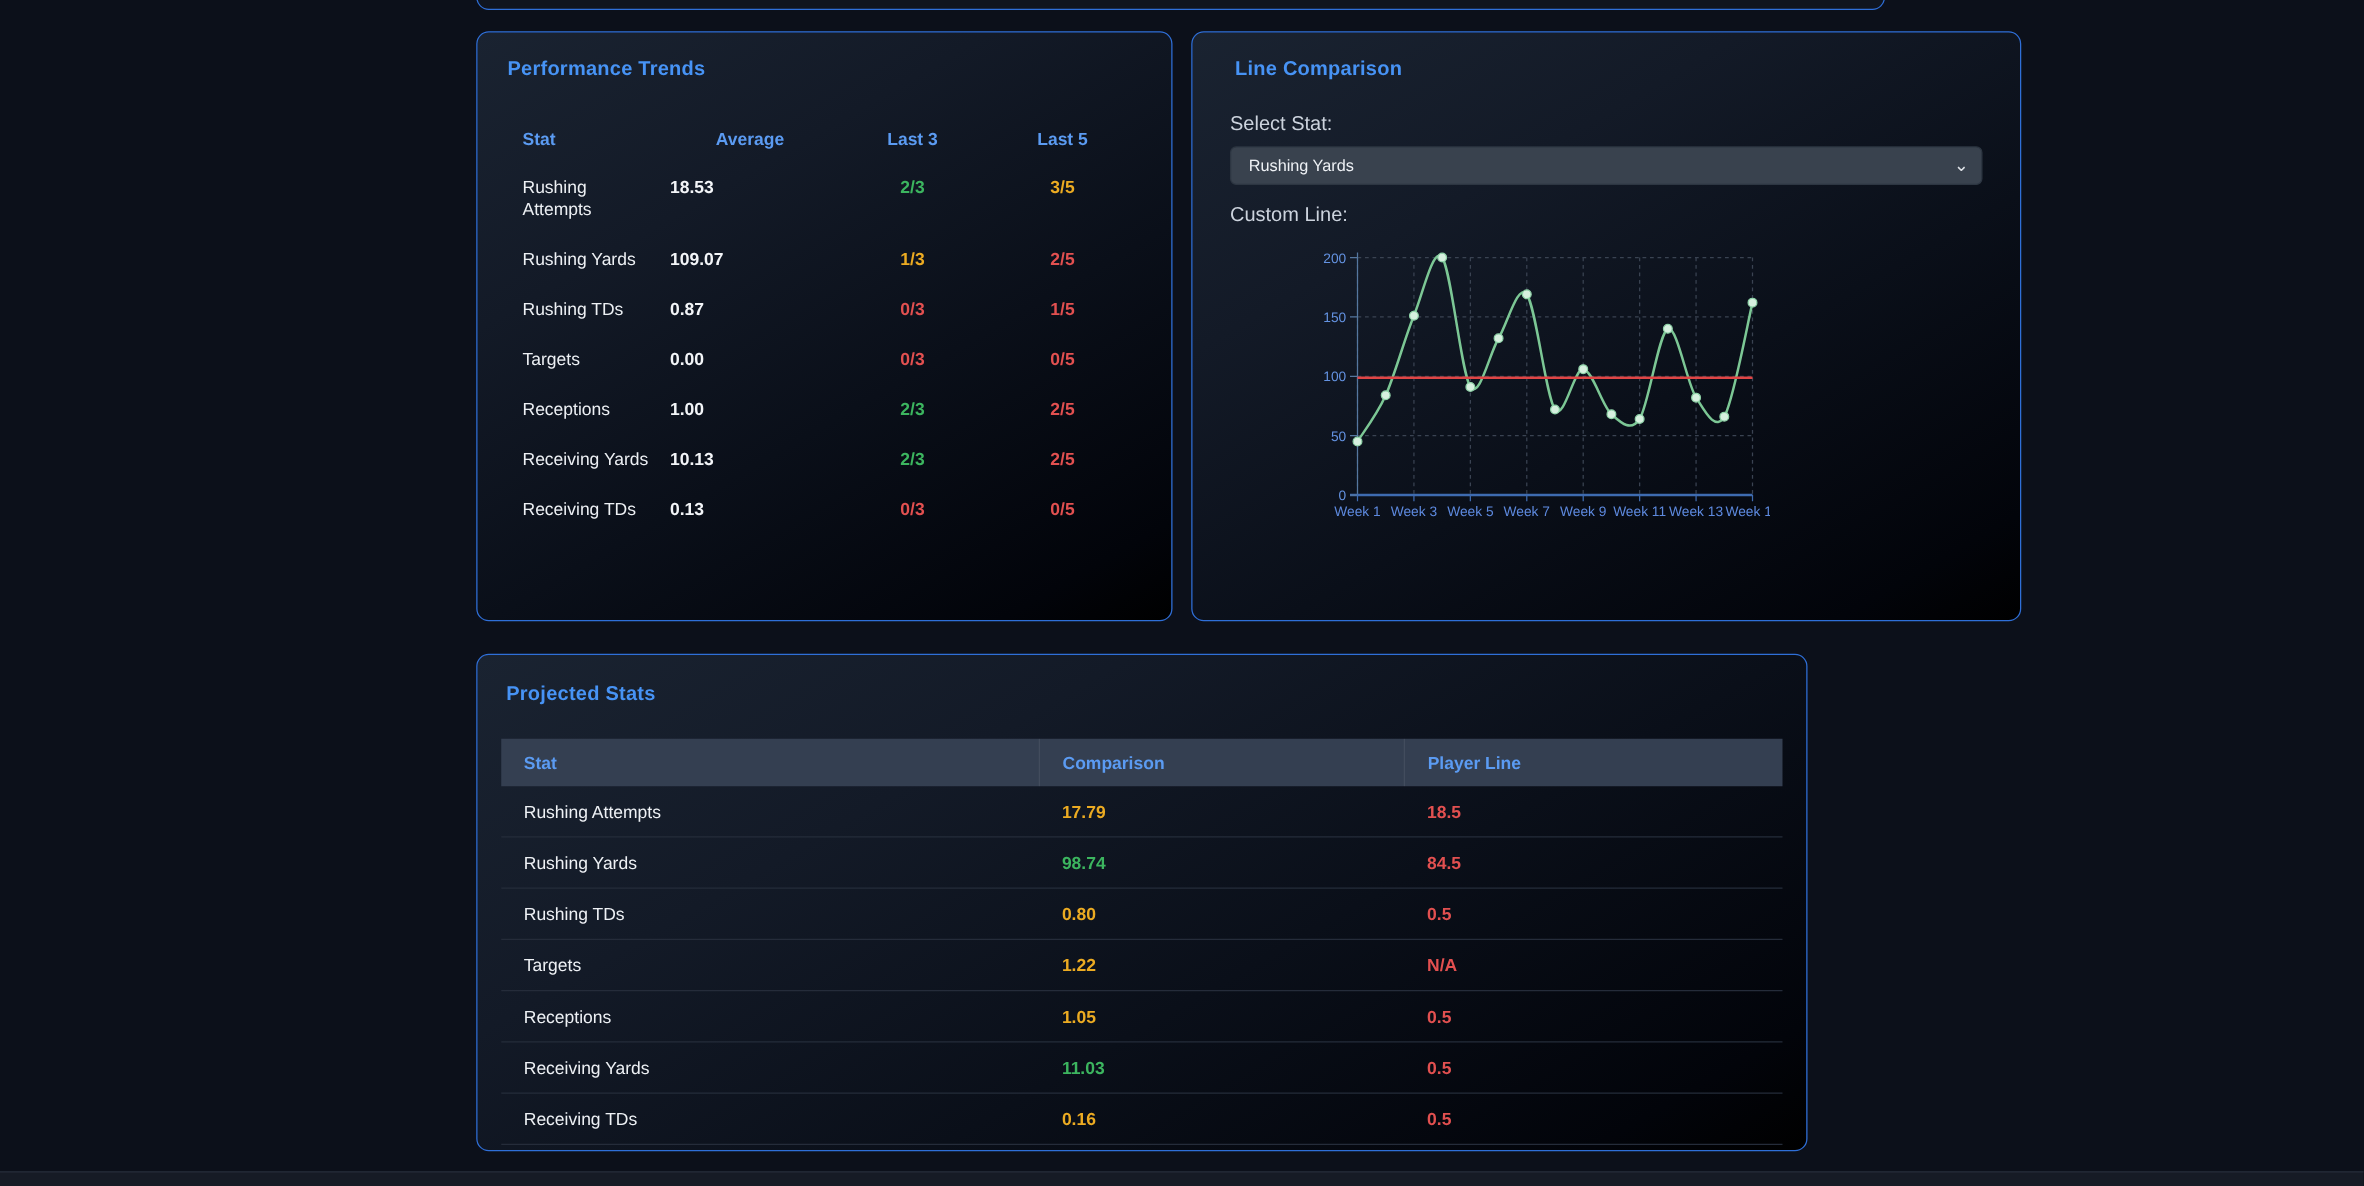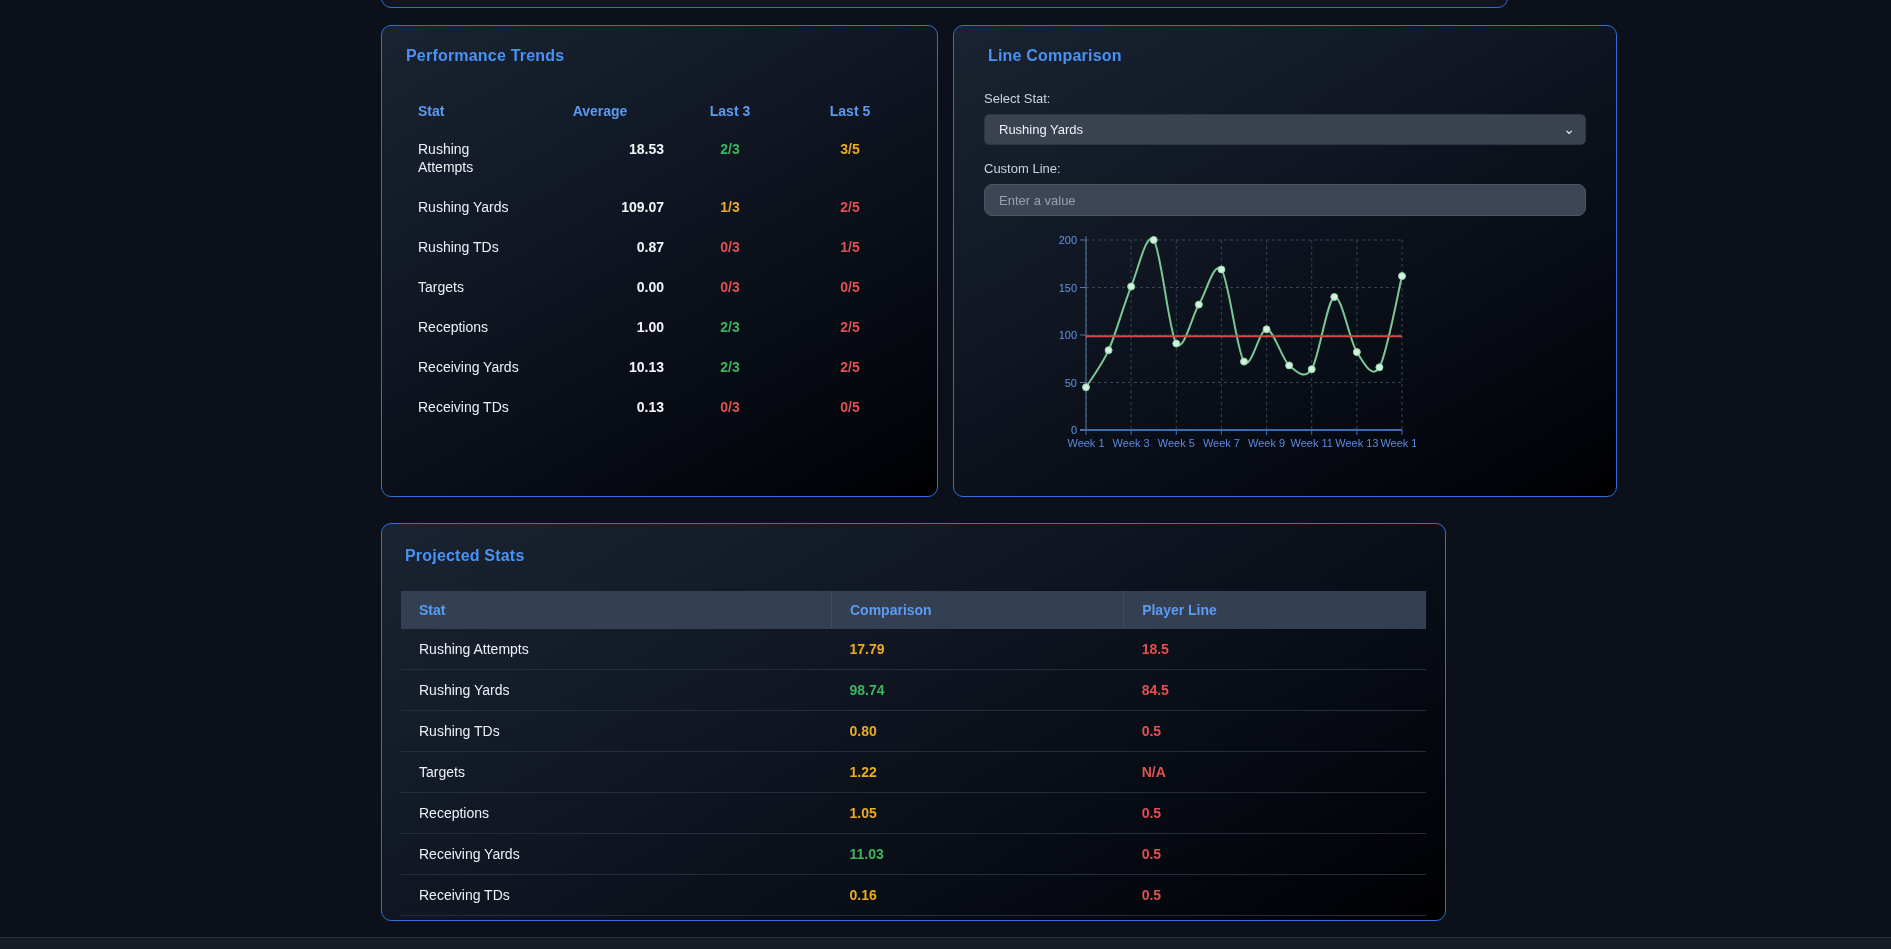--- a/index.html
+++ b/index.html
@@ -20,28 +20,28 @@
   #footer-bar{position:absolute;left:0;top:937px;width:1891px;height:12px;background:#161b25;border-top:1px solid #262d3a}
 
   .panel h2{margin:4px;font-size:16px;line-height:23px;font-weight:700;color:#4793f5;letter-spacing:.2px}
 
   
   #pt-table{border-collapse:collapse;table-layout:fixed;margin:26px 0 0 10px;width:498px}
   #pt-table th{font-size:14px;color:#5b9bf2;font-weight:700;padding:10px 6px;text-align:center}
   #pt-table th.left{text-align:left}
   #pt-table td{font-size:14px;line-height:18px;padding:11px 6px;vertical-align:top}
   .pt-stat{color:#edf0f4;text-align:left}
-  .pt-avg{color:#f3f5f8;font-weight:600;text-align:right}
+  .pt-avg{color:#f3f5f8;font-weight:600;text-align:left}
   .pt-trend{font-weight:700;text-align:center}
   .c-green{color:#3cb55f}
   .c-yellow{color:#ecab22}
   .c-red{color:#e25050}
 
   
-  .field-label{display:block;font-size:13px;color:#ccd3dd;margin:0 0 8px}
+  .field-label{display:block;font-size:16px;color:#ccd3dd;margin:0 0 8px}
   .mt-lg{margin-top:24px}
   .mt-md{margin-top:16px}
   .select-wrap{position:relative}
   #stat-select{
     width:100%;height:31px;box-sizing:border-box;
     background:#39424e;border:1px solid #2d3642;border-radius:5px;
     color:#eef1f5;font-size:13px;padding:0 14px;
     appearance:none;-webkit-appearance:none;-moz-appearance:none;
     font-family:"Liberation Sans",sans-serif;
   }
@@ -138,21 +138,20 @@
 </div>
 
 <div class="panel" id="panel-line">
   <h2>Line Comparison</h2>
   <label class="field-label mt-lg">Select Stat:</label>
   <div class="select-wrap">
     <select id="stat-select"><option>Rushing Yards</option></select>
     <span class="chev">⌄</span>
   </div>
   <label class="field-label mt-md">Custom Line:</label>
-  <input id="custom-line-input" type="text" placeholder="Enter a value" style="">
   <div id="chart-wrap">
     <svg id="line-chart-svg" width="366" height="232">
         <line x1="36" y1="200" x2="352" y2="200" stroke="#3a4352" stroke-dasharray="3 3" stroke-width="1"></line>
         <line x1="36" y1="152.5" x2="352" y2="152.5" stroke="#3a4352" stroke-dasharray="3 3" stroke-width="1"></line>
         <line x1="36" y1="105" x2="352" y2="105" stroke="#3a4352" stroke-dasharray="3 3" stroke-width="1"></line>
         <line x1="36" y1="57.5" x2="352" y2="57.5" stroke="#3a4352" stroke-dasharray="3 3" stroke-width="1"></line>
         <line x1="36" y1="10" x2="352" y2="10" stroke="#3a4352" stroke-dasharray="3 3" stroke-width="1"></line>
         <line x1="36" y1="10" x2="36" y2="200" stroke="#3a4352" stroke-dasharray="3 3" stroke-width="1"></line>
         <line x1="81.14285714285714" y1="10" x2="81.14285714285714" y2="200" stroke="#3a4352" stroke-dasharray="3 3" stroke-width="1"></line>
         <line x1="126.28571428571429" y1="10" x2="126.28571428571429" y2="200" stroke="#3a4352" stroke-dasharray="3 3" stroke-width="1"></line>

